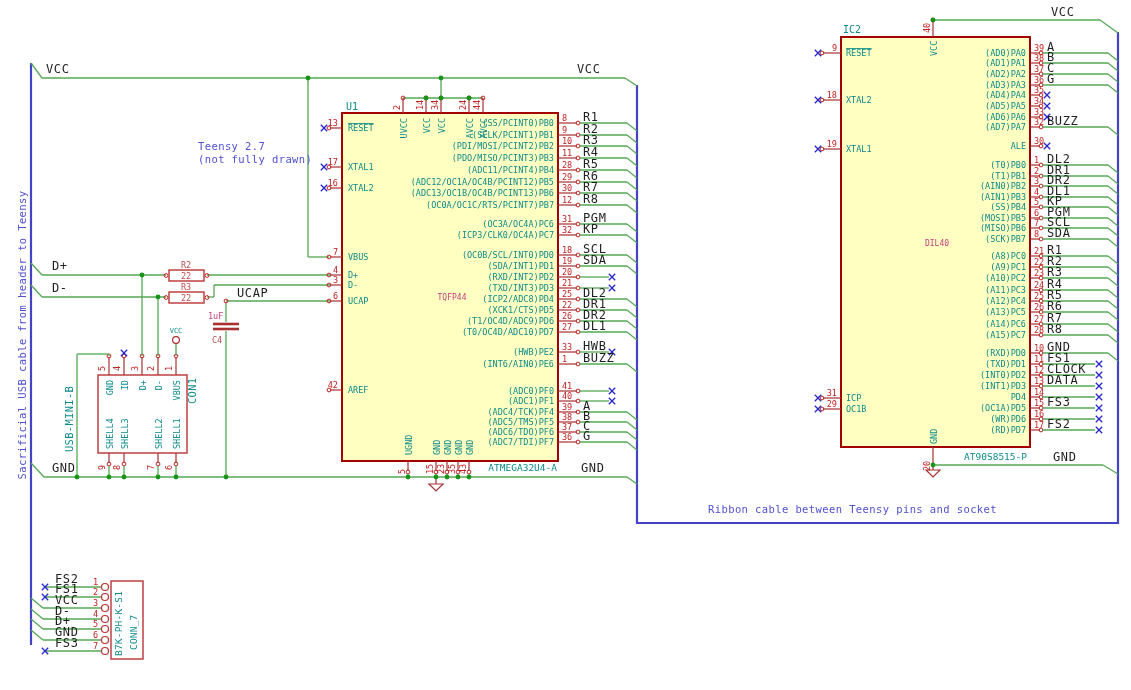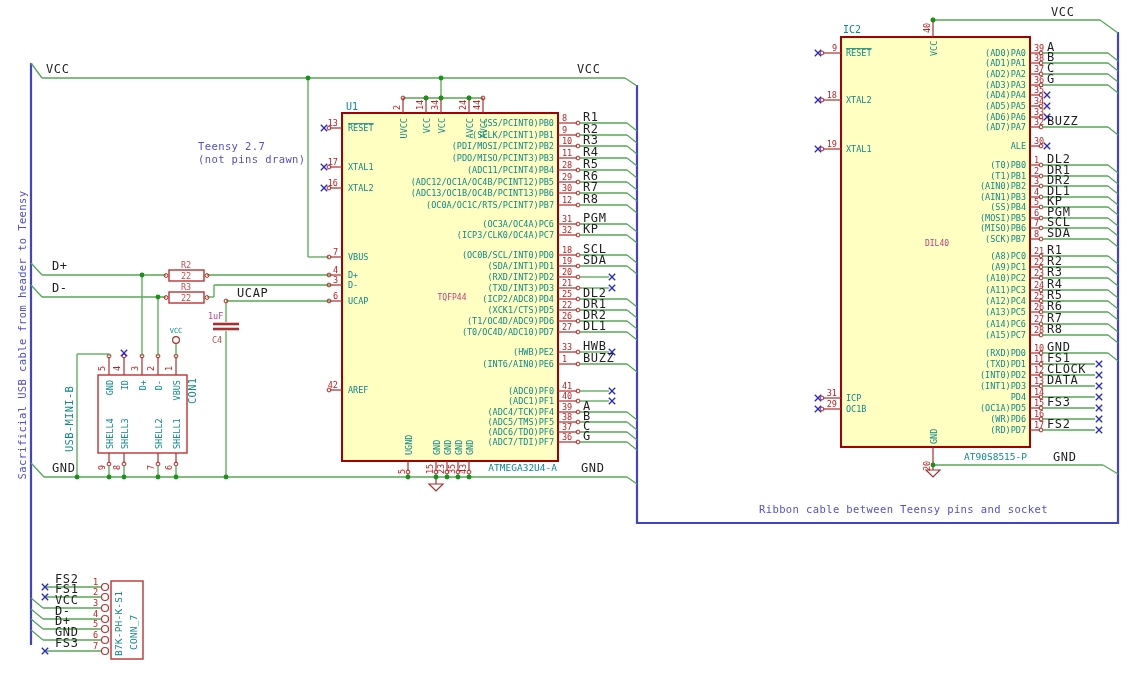--- a/index.html
+++ b/index.html
@@ -2,21 +2,21 @@
 <html><head>
 <meta charset="utf-8">
 <style>
   html,body{margin:0;padding:0;background:#ffffff;}
   #canvas{position:relative;width:1131px;height:690px;background:#ffffff;overflow:hidden;
           font-family:"DejaVu Sans Mono",monospace;}
   #schematic{position:absolute;left:0;top:0;}
   .note{position:absolute;font-family:"DejaVu Sans Mono",monospace;font-size:10.5px;
         color:#5050d2;white-space:pre;letter-spacing:.4px;}
   #teensy-note{left:198px;top:140px;line-height:13px;}
-  #ribbon-note{left:744px;top:503px;width:304px;text-align:right;}
+  #ribbon-note{left:708px;top:503px;width:304px;text-align:left;}
   #left-cable-note{left:16px;top:335px;transform-origin:0 0;
         transform:rotate(-90deg) translateX(-50%);white-space:nowrap;}
   svg text{font-family:"DejaVu Sans Mono",monospace;}
 </style>
 </head>
 <body>
 
 <div id="canvas">
   <svg id="schematic" width="1131" height="690" viewBox="0 0 1131 690">
       <line x1="31" y1="63" x2="31" y2="645" stroke="#4343c8" stroke-width="2.2"></line>
@@ -726,18 +726,18 @@
       <circle cx="158" cy="477" r="2.4" fill="#169416"></circle>
       <circle cx="176" cy="477" r="2.4" fill="#169416"></circle>
       <circle cx="226" cy="477" r="2.4" fill="#169416"></circle>
       <circle cx="408" cy="477" r="2.4" fill="#169416"></circle>
       <circle cx="436" cy="477" r="2.4" fill="#169416"></circle>
       <circle cx="447" cy="477" r="2.4" fill="#169416"></circle>
       <circle cx="458" cy="477" r="2.4" fill="#169416"></circle>
       <circle cx="469" cy="477" r="2.4" fill="#169416"></circle>
     </svg>
 
-  <div class="note" id="teensy-note"><span>Teensy 2.7</span><br><span>(not pins drawn)</span></div>
+  <div class="note" id="teensy-note"><span>Teensy 2.7</span><br><span>(not fully drawn)</span></div>
 
   <div class="note" id="ribbon-note">Ribbon cable between Teensy pins and socket</div>
 
   <div class="note" id="left-cable-note">Sacrificial USB cable from header to Teensy</div>
 </div>
 
 </body></html>

